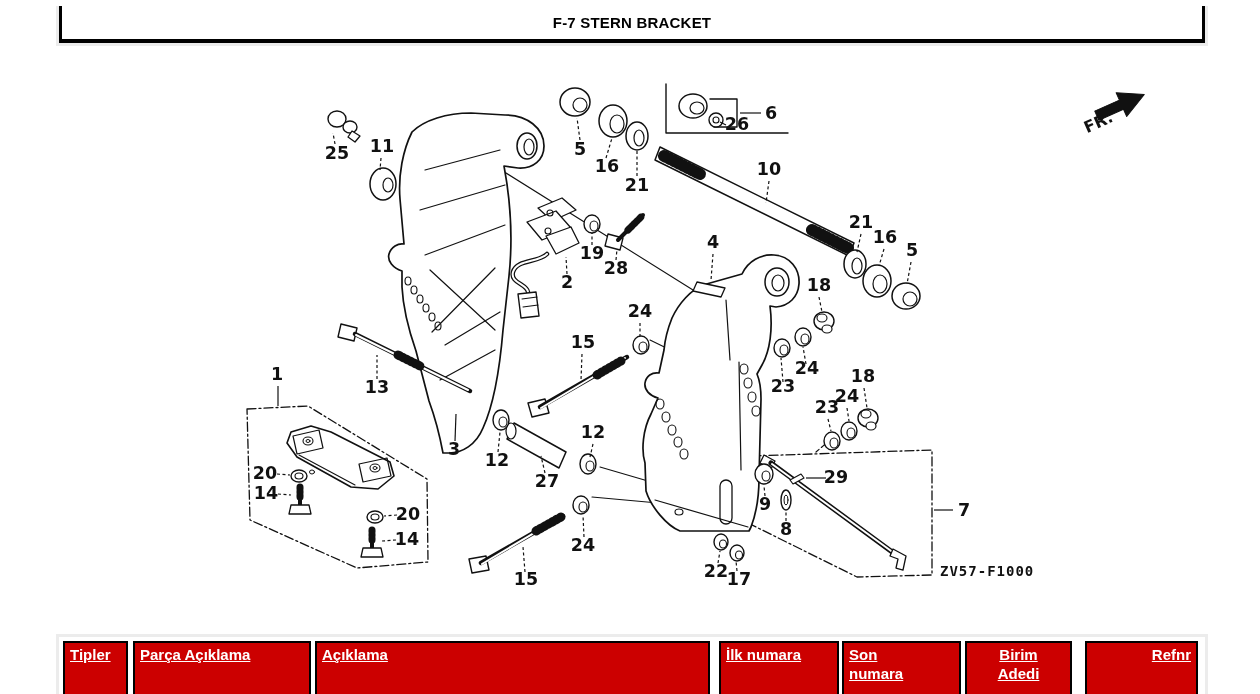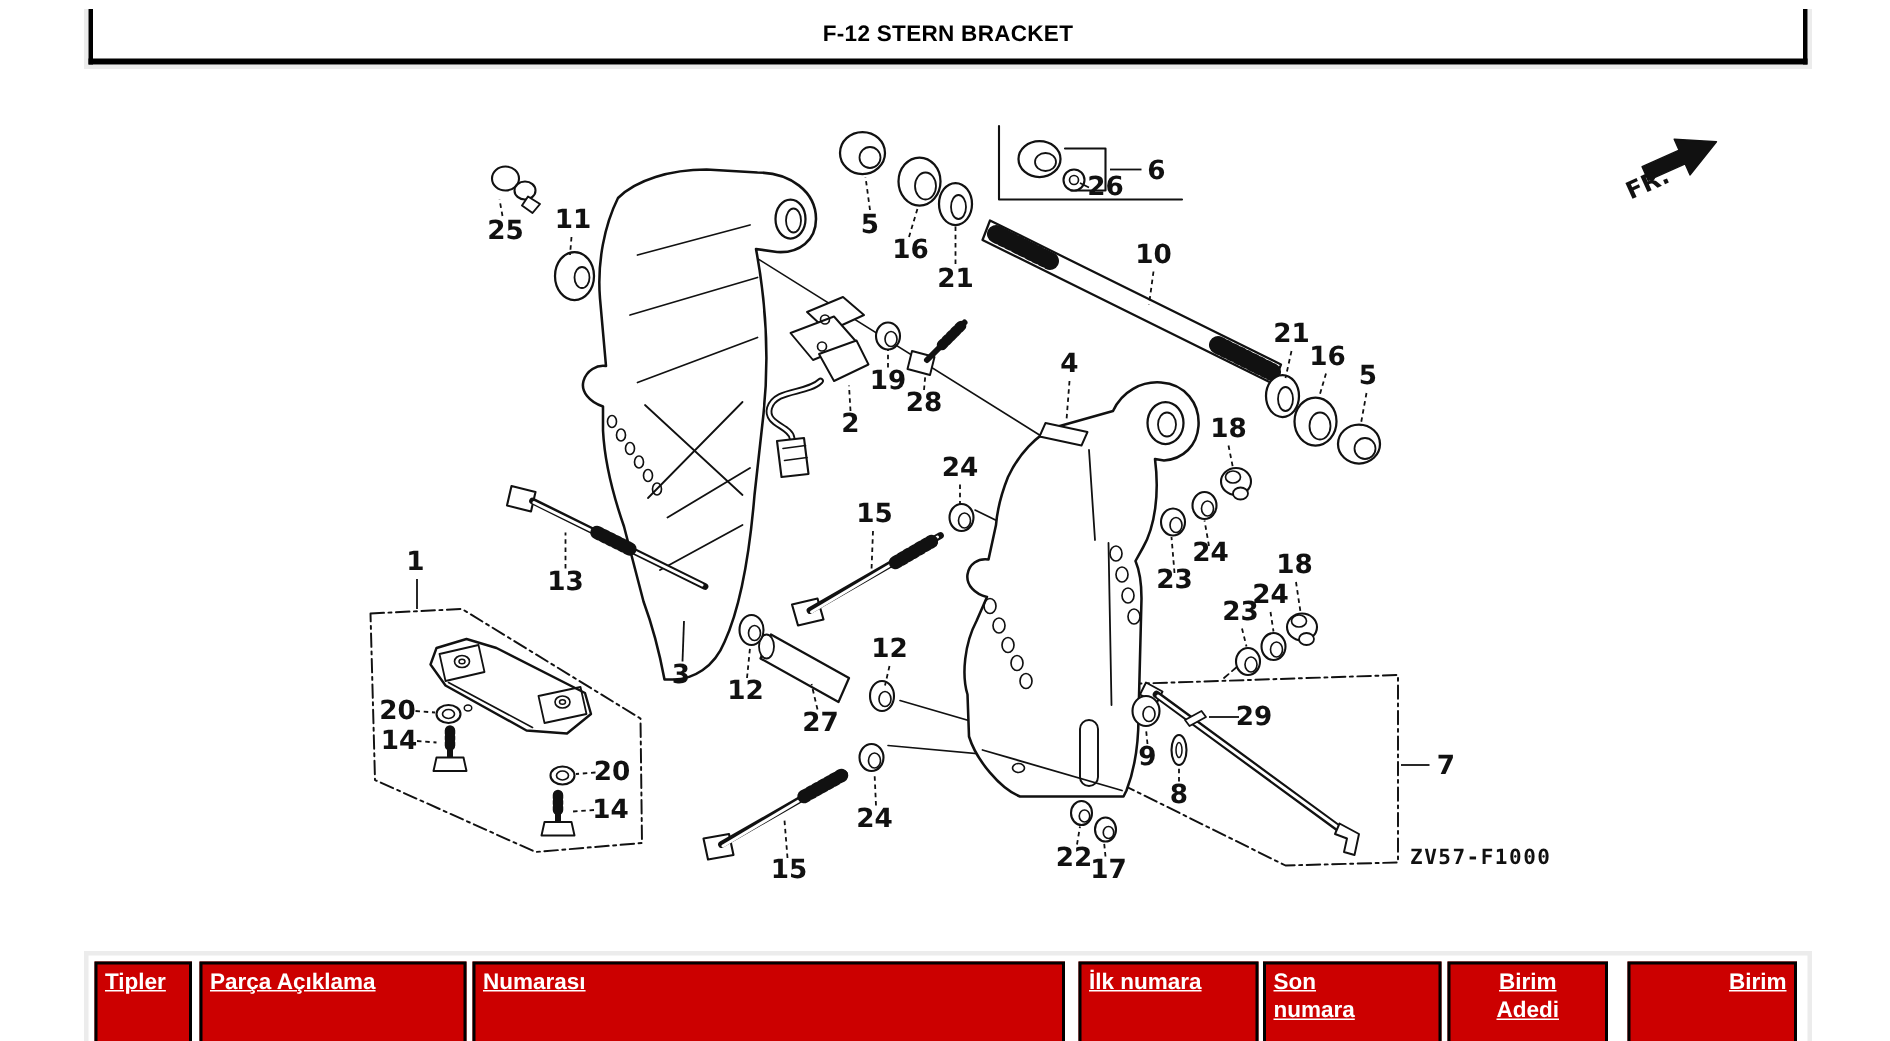--- a/index.html
+++ b/index.html
@@ -32,21 +32,21 @@
   .c4 span{width:64px;}
   .c5{left:906px;width:107px;text-align:center;}
   .c5 span{width:52px;text-align:center;}
   .c6{left:1026px;width:113px;text-align:right;}
 </style>
 </head>
 <body>
 
 <div id="header-outer">
   <div id="header-box">
-    <div id="page-title">F-12 STERN BRACKET</div>
+    <div id="page-title">F-7 STERN BRACKET</div>
   </div>
 </div>
 
 <svg id="diagram-svg" width="1260" height="634" viewBox="0 0 1260 634">
   <g id="shapes-layer">
       <polyline points="666,84 666,133 788,133" fill="none" stroke="#111" stroke-width="1.4" stroke-linecap="round" stroke-linejoin="round"></polyline>
       <polyline points="710,99 737,99 737,127 714,127" fill="none" stroke="#111" stroke-width="1.4" stroke-linecap="round" stroke-linejoin="round"></polyline>
       <polygon points="247,409 308,406 427,479 428,562 357,568 250,520" fill="none" stroke="#111" stroke-width="1.3" stroke-dasharray="9 3 2 3" stroke-linecap="round" stroke-linejoin="round"></polygon>
       <polygon points="752,456 932,450 932,575 857,577 748,523" fill="none" stroke="#111" stroke-width="1.3" stroke-dasharray="9 3 2 3" stroke-linecap="round" stroke-linejoin="round"></polygon>
       <line x1="816" y1="452" x2="830" y2="440" fill="none" stroke="#111" stroke-width="1.2" stroke-dasharray="4 3" stroke-linecap="round" stroke-linejoin="round"></line>
@@ -284,18 +284,18 @@
   <g id="fr-layer" transform="rotate(-24 1105 112)">
       <path d="M1096,107 L1123,107 L1123,99 L1148,112 L1123,125 L1123,117 L1096,117 Z" fill="#111" stroke="#111" stroke-linejoin="round"></path>
       <text x="1080" y="124" class="fr-lbl">FR.</text>
     </g>
   <text id="code-label" class="code-lbl" x="940" y="576">ZV57-F1000</text>
 </svg>
 
 <div id="table-outer">
   <div class="cell c0"><span>Tipler</span></div>
   <div class="cell c1"><span>Parça Açıklama</span></div>
-  <div class="cell c2"><span>Numarası</span></div>
+  <div class="cell c2"><span>Açıklama</span></div>
   <div class="cell c3"><span>İlk numara</span></div>
   <div class="cell c4"><span>Son numara</span></div>
   <div class="cell c5"><span>Birim Adedi</span></div>
-  <div class="cell c6"><span>Birim</span></div>
+  <div class="cell c6"><span>Refnr</span></div>
 </div>
 
 </body></html>

